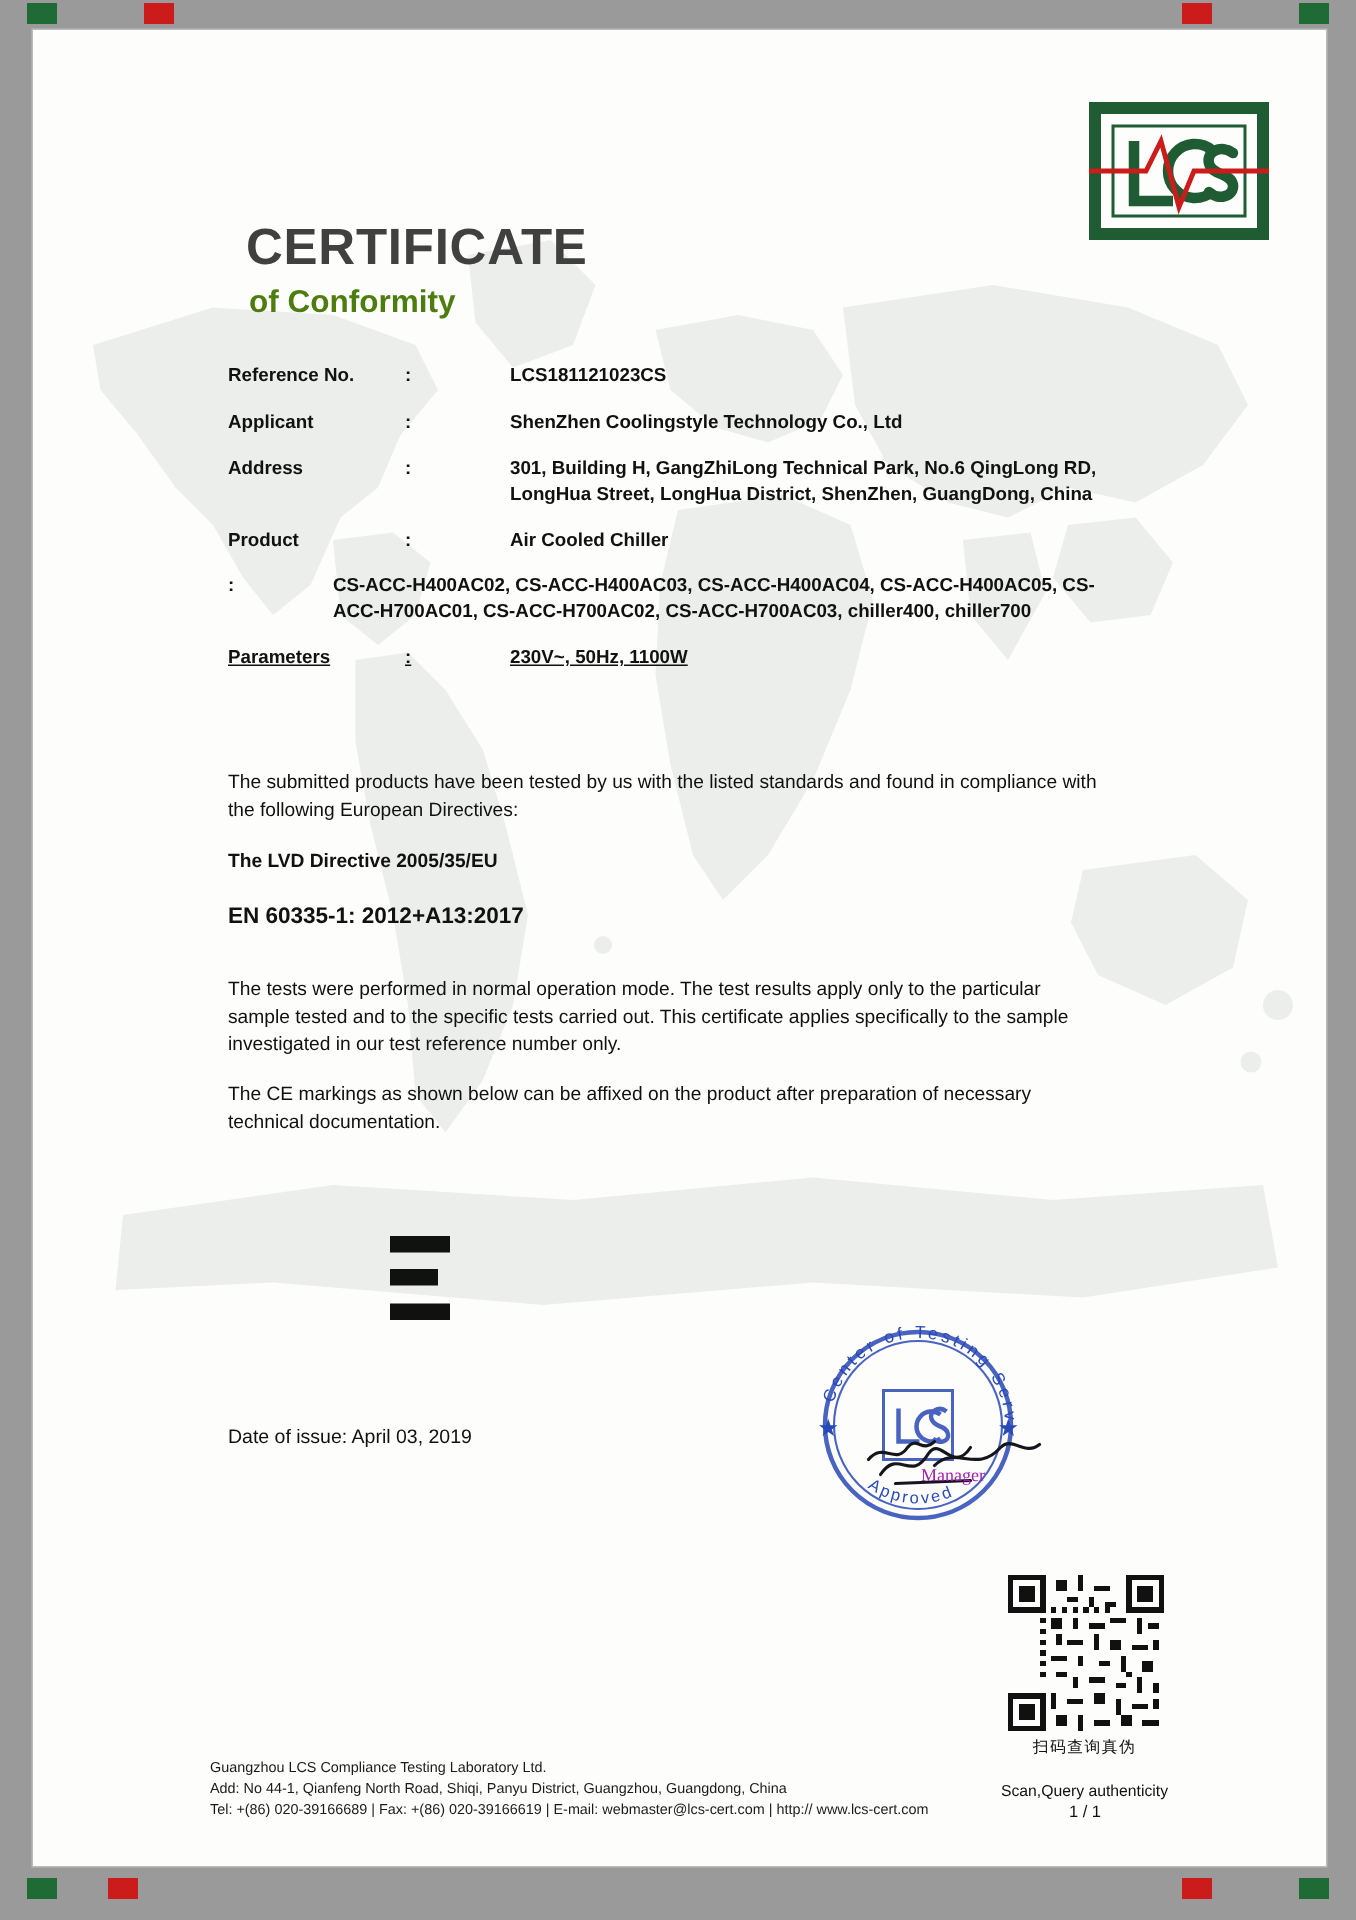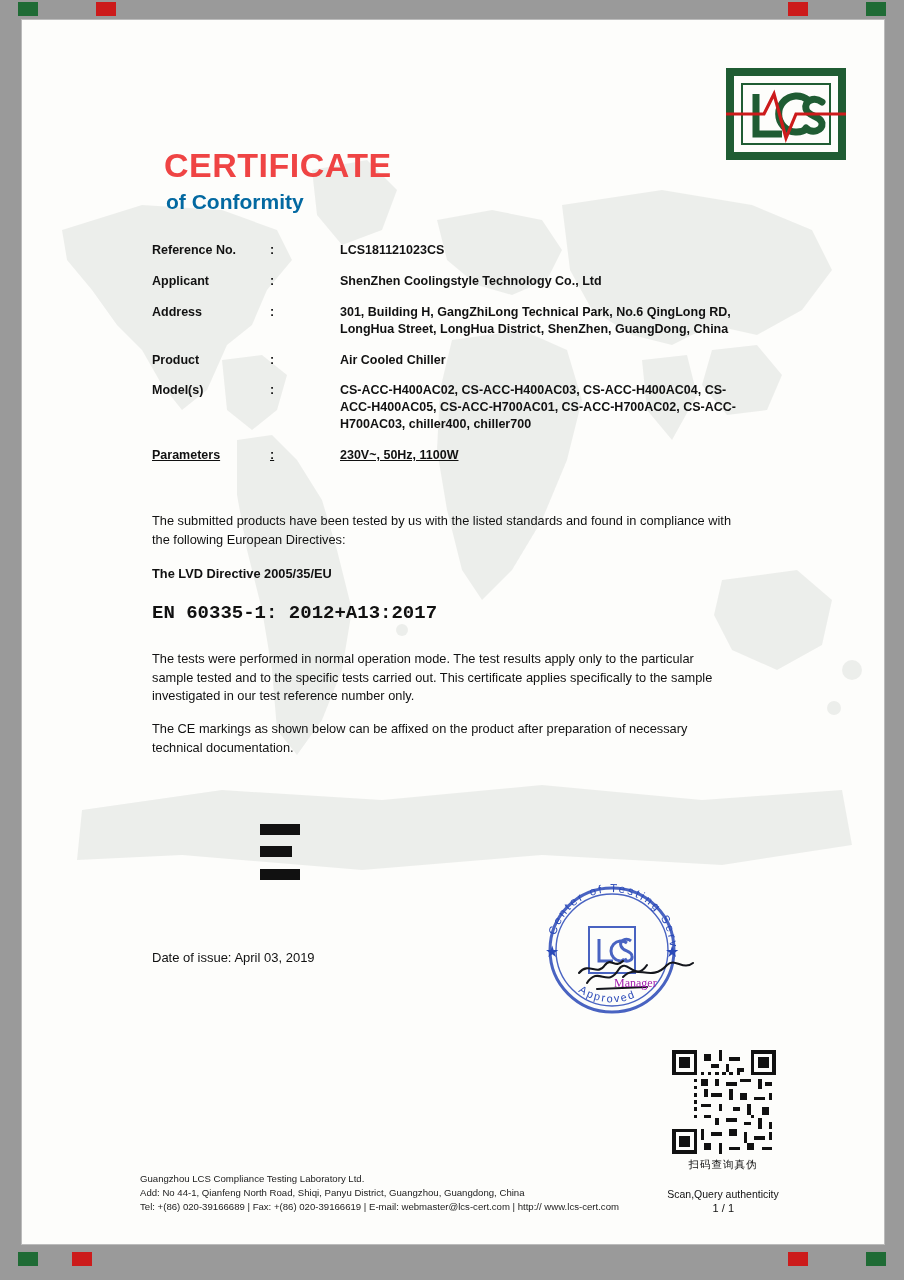--- a/index.html
+++ b/index.html
@@ -67,27 +67,27 @@
   
   .title-block {
     position: absolute;
     left: 142px;
     top: 128px;
   }
   .title {
     font-size: 34px;
     font-weight: bold;
     letter-spacing: 0.5px;
-    color: #ef4444;
+    color: #404040;
     line-height: 1.05;
   }
   .subtitle {
     font-size: 21px;
     font-weight: bold;
-    color: #0369a1;
+    color: #4d7c0f;
     margin-top: 6px;
     margin-left: 2px;
   }
 
   
   .fields {
     position: absolute;
     left: 130px;
     top: 222px;
     width: 600px;
@@ -119,21 +119,21 @@
   .body-text {
     position: absolute;
     left: 130px;
     width: 580px;
     font-size: 12.8px;
     color: #111;
     line-height: 1.45;
   }
   .para { margin-bottom: 15px; }
   .bold { font-weight: bold; }
-  .std-line { font-weight: bold; font-size: 19px; line-height: 1.45; font-family: Liberation Mono, monospace; }
+  .std-line { font-weight: bold; font-size: 15px; line-height: 1.45; }
 
   
   .ce-mark {
     position: absolute;
     left: 128px;
     top: 790px;
     width: 160px;
     height: 84px;
   }
 
@@ -282,21 +282,20 @@
       <div class="field-label">Address</div>
       <div class="field-colon">:</div>
       <div class="field-value">301, Building H, GangZhiLong Technical Park, No.6 QingLong RD, LongHua Street, LongHua District, ShenZhen, GuangDong, China</div>
     </div>
     <div class="field-row">
       <div class="field-label">Product</div>
       <div class="field-colon">:</div>
       <div class="field-value">Air Cooled Chiller</div>
     </div>
     <div class="field-row">
-      <div class="field-label">Model(s)</div>
       <div class="field-colon">:</div>
       <div class="field-value">CS-ACC-H400AC02, CS-ACC-H400AC03, CS-ACC-H400AC04, CS-ACC-H400AC05, CS-ACC-H700AC01, CS-ACC-H700AC02, CS-ACC-H700AC03, chiller400, chiller700</div>
     </div>
     <div class="field-row" style="margin-top:10px;text-decoration:underline;">
       <div class="field-label">Parameters</div>
       <div class="field-colon">:</div>
       <div class="field-value">230V~, 50Hz, 1100W</div>
     </div>
   </div>
 

